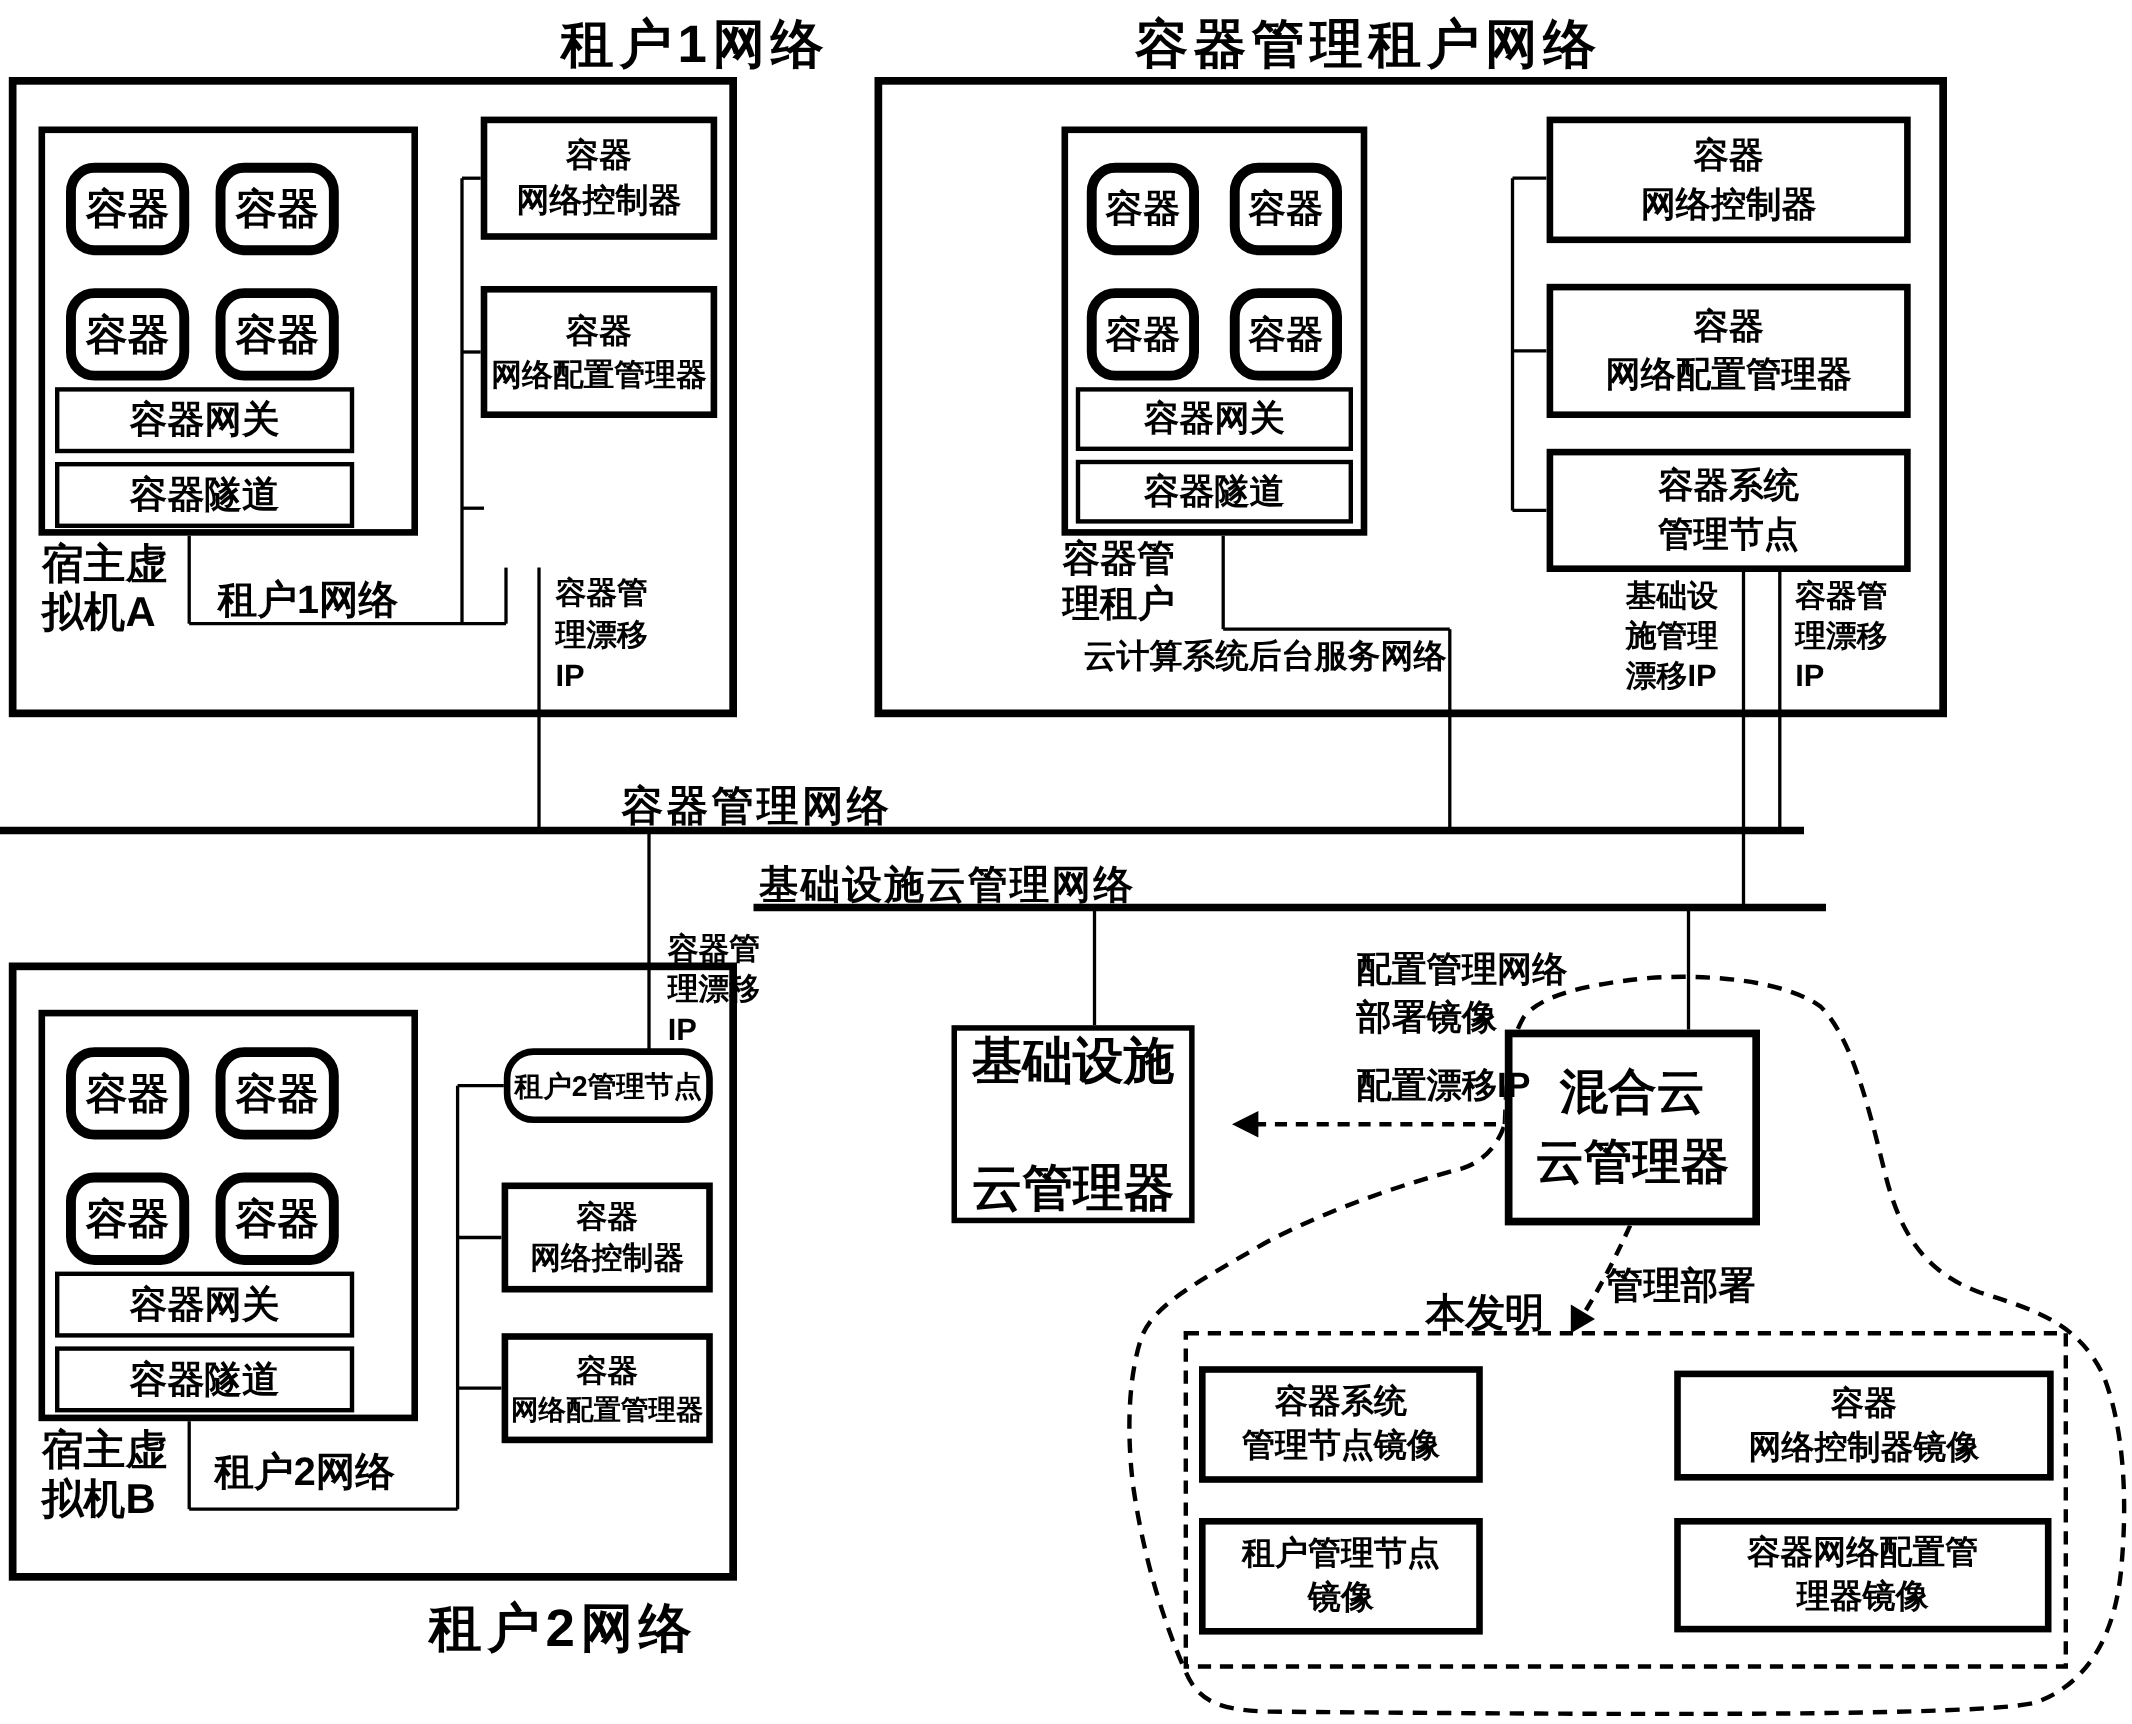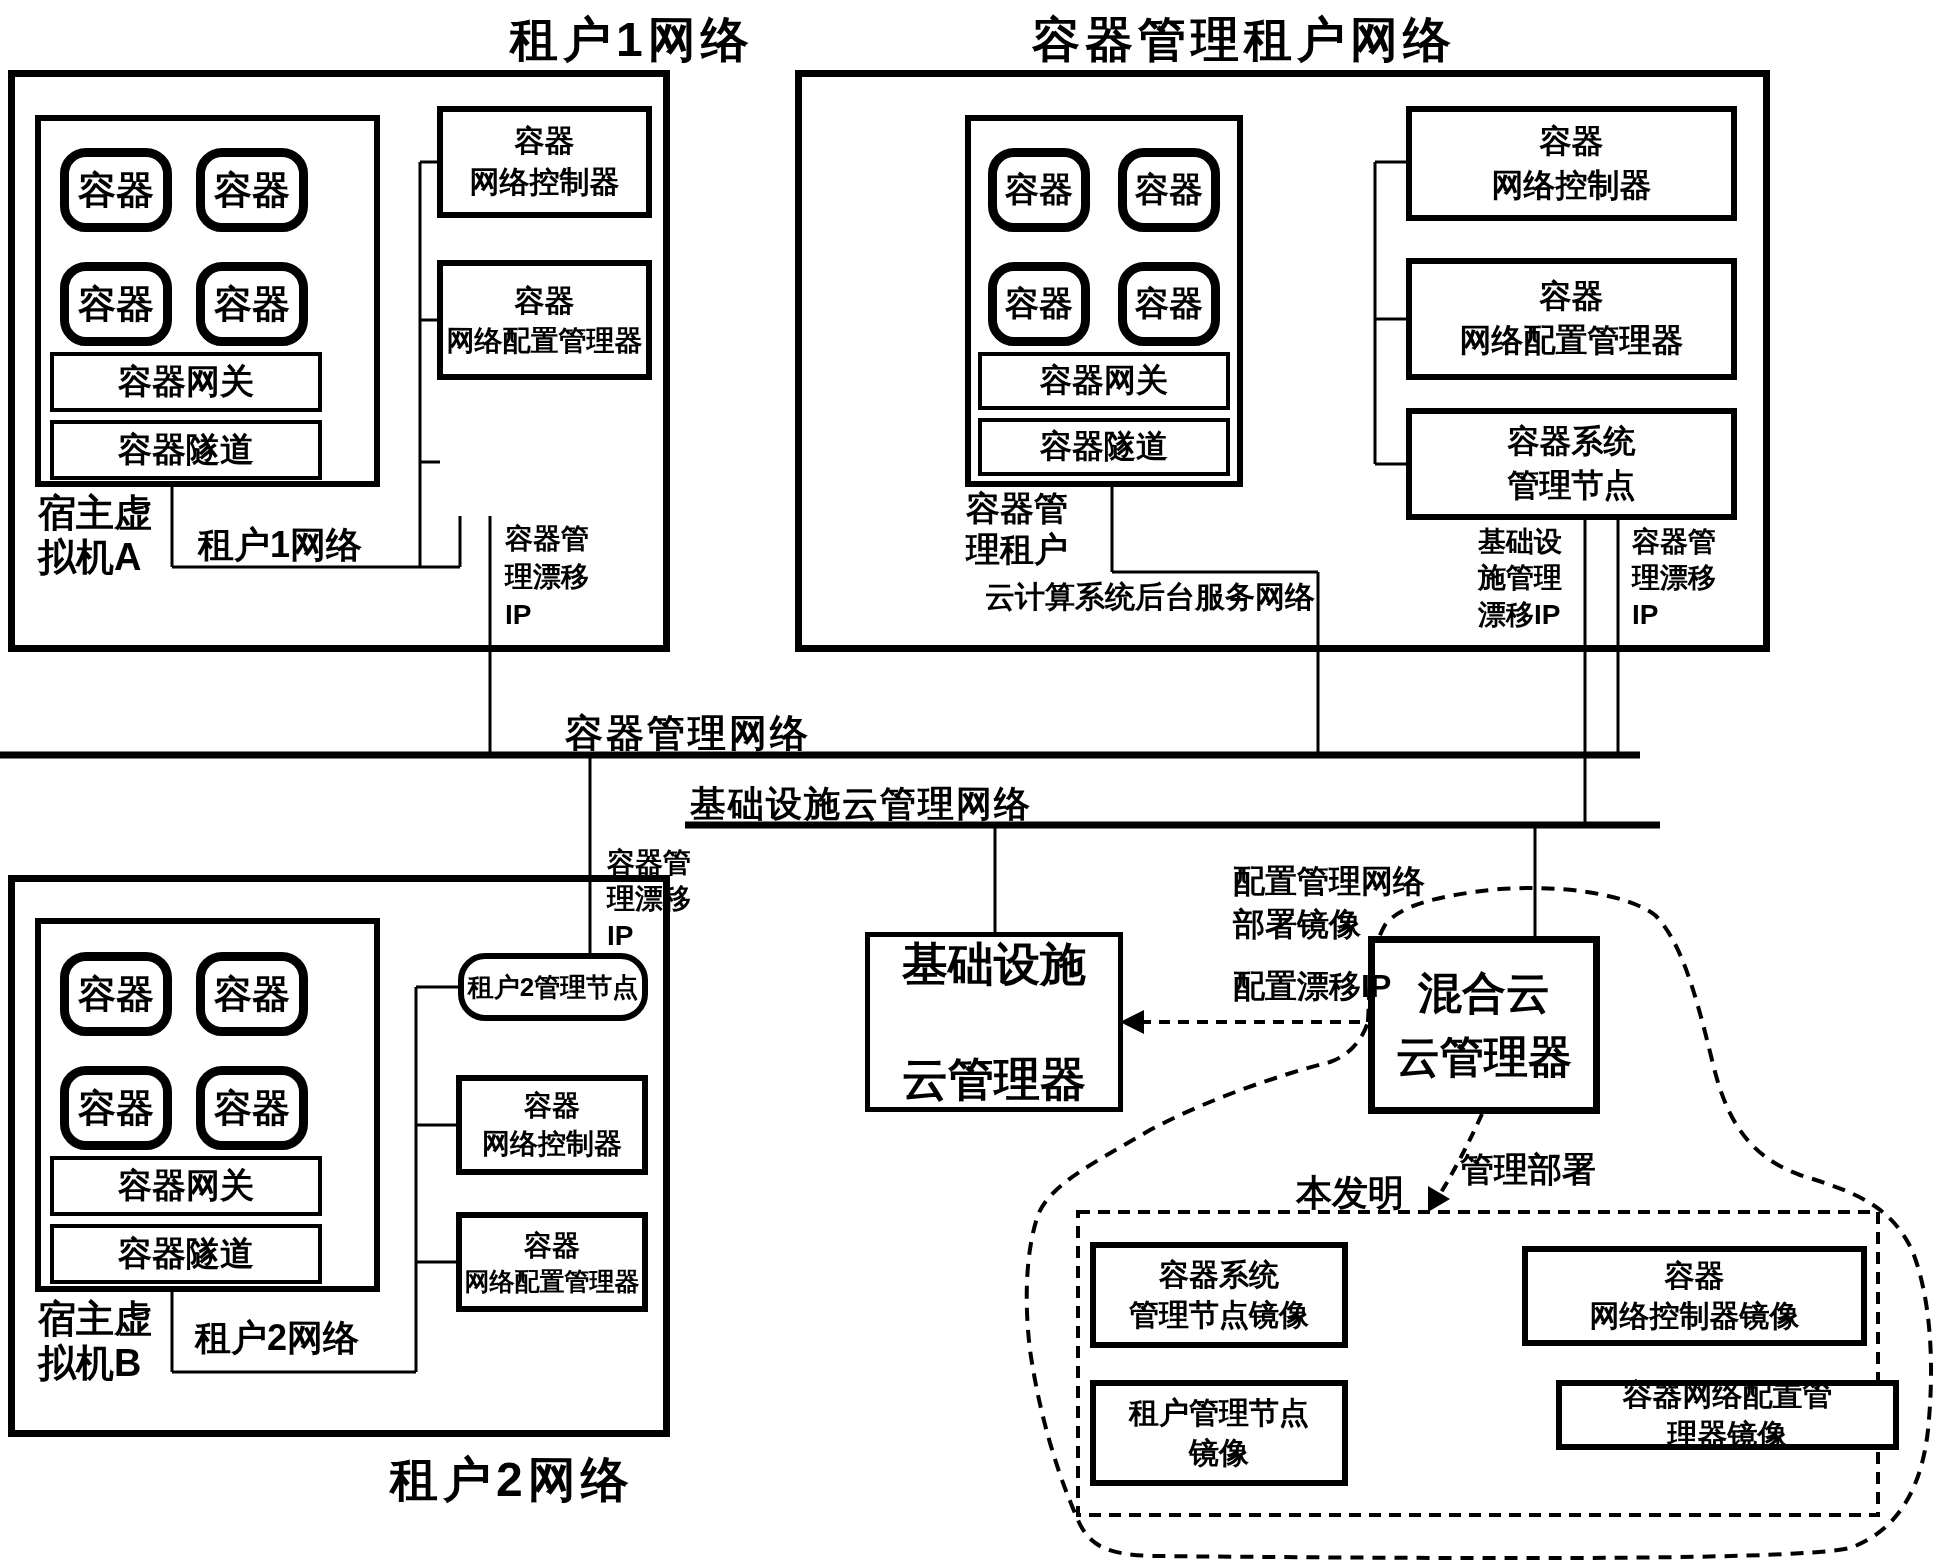--- a/index.html
+++ b/index.html
@@ -195,21 +195,21 @@
   <div class="box" style="left:458px;top:953px;width:190px;height:68px;font-size:26px;font-weight:700;border-radius:27px;">租户2管理节点</div>
   <div class="box" style="left:456px;top:1075px;width:192px;height:100px;">
     <div class="line1" style="font-size:28px;">容器</div>
     <div class="line2" style="font-size:28px;">网络控制器</div>
   </div>
   <div class="box" style="left:456px;top:1212px;width:192px;height:100px;">
     <div class="line1" style="font-size:28px;">容器</div>
     <div class="line2" style="font-size:25px;">网络配置管理器</div>
   </div>
 
-  <div class="box mgr" style="left:865px;top:932px;width:258px;height:180px;border-width:5px;font-size:46px;gap:48px;">
+  <div class="box mgr" style="left:865px;top:932px;width:221px;height:180px;border-width:5px;font-size:46px;gap:48px;">
     <div>基础设施</div>
     <div>云管理器</div>
   </div>
   <div class="box mgr thick" style="left:1368px;top:936px;width:232px;height:178px;font-size:44px;justify-content:center;">
     <div>混合云</div>
     <div>云管理器</div>
   </div>
 
   <div class="lbl" style="left:1233px;top:860px;font-size:32px;line-height:1.35;">
     <div>配置管理网络</div>
@@ -224,18 +224,18 @@
     <div>管理节点镜像</div>
   </div>
   <div class="box img-box" style="left:1522px;top:1246px;width:345px;height:100px;">
     <div>容器</div>
     <div>网络控制器镜像</div>
   </div>
   <div class="box img-box" style="left:1090px;top:1380px;width:258px;height:106px;">
     <div>租户管理节点</div>
     <div>镜像</div>
   </div>
-  <div class="box img-box" style="left:1522px;top:1380px;width:343px;height:70px;margin-left:34px;">
+  <div class="box img-box" style="left:1522px;top:1380px;width:343px;height:104px;">
     <div>容器网络配置管</div>
     <div>理器镜像</div>
   </div>
 
 </div>
 
 </body></html>

